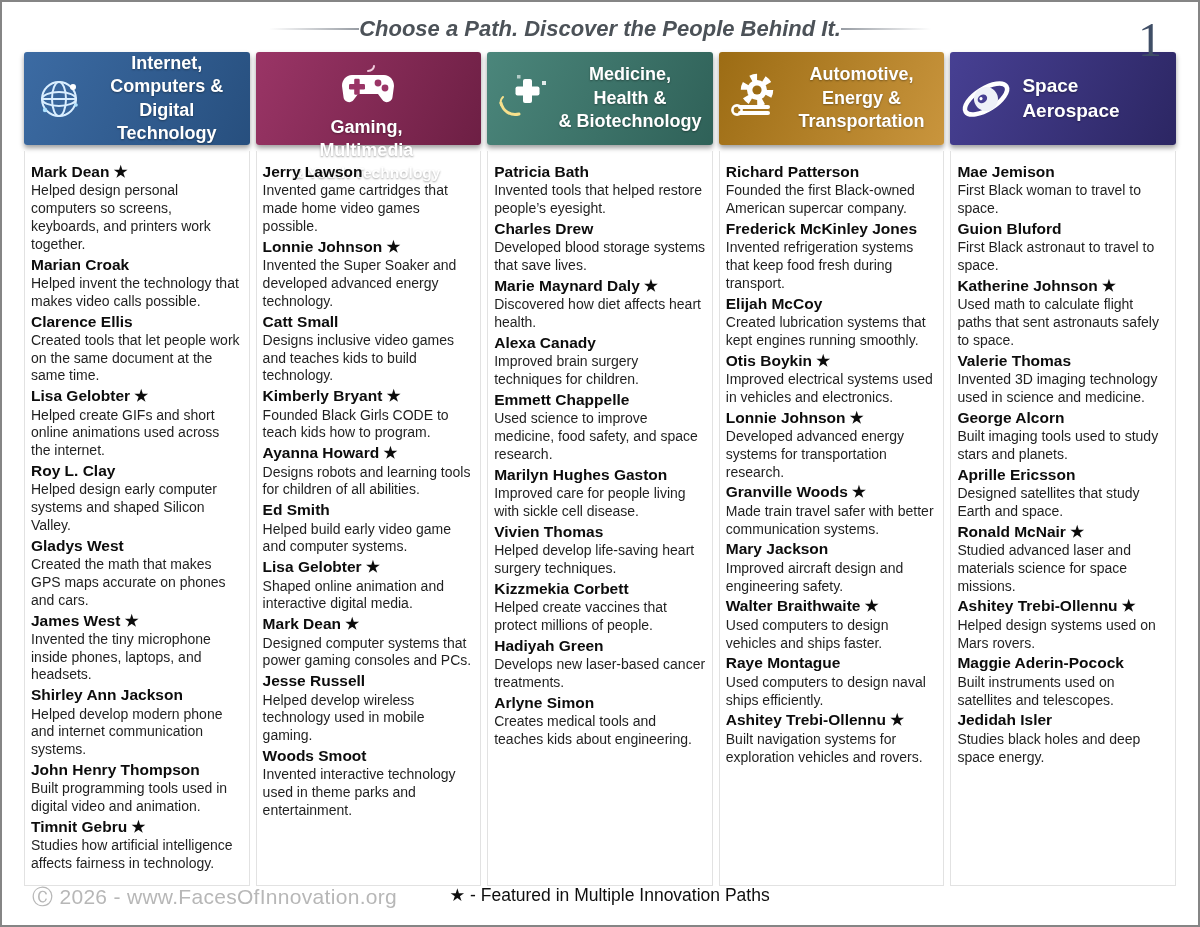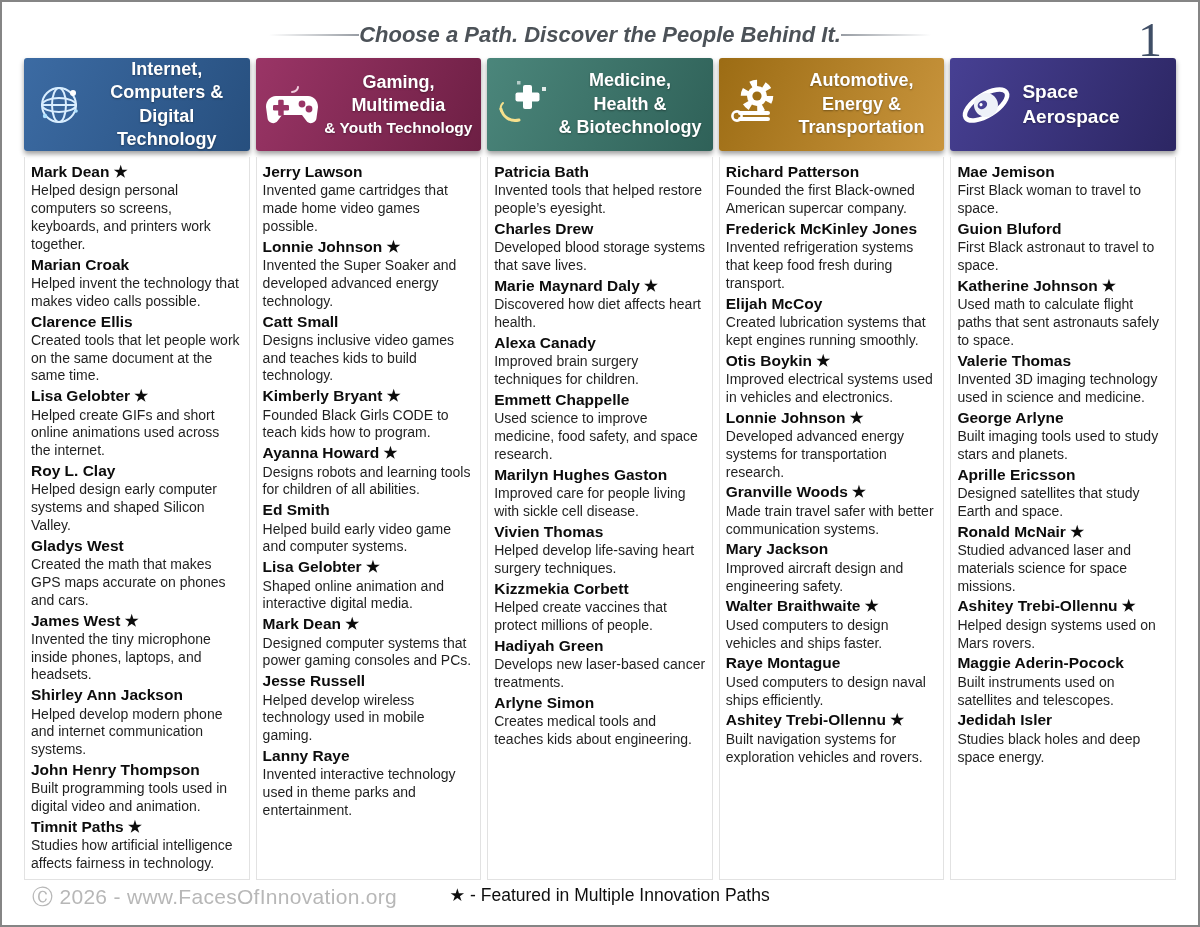--- a/index.html
+++ b/index.html
@@ -15,42 +15,42 @@
   .masthead{text-align:center;padding-top:10px;position:relative;}
   .title{
     display:inline-block;
     margin:0;
     font-family:"DejaVu Sans",sans-serif;
     font-size:55px;font-weight:800;letter-spacing:-1px;line-height:1.05;
     background:linear-gradient(90deg,#b8392a 0%,#cb5d28 9%,#d98e2e 17%,#dcbc3e 27%,#c2bd48 35%,#8aa04c 45%,#55917c 55%,#3a7f93 65%,#2f6cab 75%,#31479c 86%,#5b3da1 95%,#6f3fae 100%);
     -webkit-background-clip:text;background-clip:text;
     -webkit-text-fill-color:transparent;color:#3b6ca8;
   }
-  .subtitle-row{display:flex;align-items:center;justify-content:center;margin-top:10px;}
+  .subtitle-row{display:flex;align-items:center;justify-content:center;margin-top:4px;}
   .rule{width:90px;height:2px;background:linear-gradient(90deg,rgba(150,155,160,0),#979ca3);}
   .rule.right{background:linear-gradient(90deg,#979ca3,rgba(150,155,160,0));}
   .subtitle-text{font-size:22px;font-style:italic;font-weight:600;color:#4c5258;}
   .page-number{
     position:absolute;top:14px;right:36px;
     font-family:"Liberation Serif",serif;font-size:48px;color:#3f4e66;line-height:1;
   }
   .columns-row{display:flex;gap:6px;margin:10px 22px 0;align-items:stretch;}
   .column{flex:1;display:flex;flex-direction:column;min-width:0;}
   .col-header{
     height:93px;border-radius:3px;display:flex;align-items:center;
     color:#fff;box-shadow:0 3px 5px rgba(0,0,0,.38);padding:0 4px;
   }
   .col-icon{width:64px;flex:0 0 64px;display:flex;align-items:center;justify-content:center;}
   .col-title{flex:1;text-align:center;font-weight:bold;font-size:18px;line-height:1.3;text-shadow:0 1px 2px rgba(0,0,0,.35);padding-right:4px;}
   .column[data-col-id="gaming-multimedia-youth"] .hline:nth-child(3){font-size:15.5px;}
   .column[data-col-id="space-aerospace"] .col-title{text-align:left;padding-left:4px;font-size:19px;}
   .col-body{
     flex:1;margin-top:6px;
     border:1px solid #e2e2e2;border-top:none;
-    padding:5px 6px;overflow:hidden;
+    padding:11px 6px;overflow:hidden;
   }
   .person-name{font-size:15.5px;font-weight:bold;color:#0c0c0c;line-height:1.32;}
   .person-desc{font-size:14px;color:#1f1f1f;line-height:1.27;margin-bottom:1px;}
   .footer{position:absolute;left:0;right:0;bottom:14px;height:30px;margin-top:25px;}
   .copyright{position:absolute;left:30px;top:2px;font-size:21px;color:#b7b7b7;letter-spacing:.3px;}
   .legend{position:absolute;left:50%;transform:translateX(-47%);top:4px;font-size:17.5px;color:#0e0e0e;}
 </style>
 </head>
 <body>
 
@@ -97,26 +97,26 @@
         <div class="person-name">Roy L. Clay</div>
         <div class="person-desc">Helped design early computer systems and shaped Silicon Valley.</div>
         <div class="person-name">Gladys West</div>
         <div class="person-desc">Created the math that makes GPS maps accurate on phones and cars.</div>
         <div class="person-name">James West ★</div>
         <div class="person-desc">Invented the tiny microphone inside phones, laptops, and headsets.</div>
         <div class="person-name">Shirley Ann Jackson</div>
         <div class="person-desc">Helped develop modern phone and internet communication systems.</div>
         <div class="person-name">John Henry Thompson</div>
         <div class="person-desc">Built programming tools used in digital video and animation.</div>
-        <div class="person-name">Timnit Paths ★</div>
+        <div class="person-name">Timnit Gebru ★</div>
         <div class="person-desc">Studies how artificial intelligence affects fairness in technology.</div>
       </div>
     </div>
     <div class="column" data-col-id="gaming-multimedia-youth">
-      <div class="col-header" style="background: linear-gradient(115deg, rgb(154, 53, 102), rgb(109, 31, 68));">
+      <div class="col-header" style="background: linear-gradient(115deg, rgb(154, 53, 102), rgb(109, 31, 68)); flex-direction: column;">
         <span class="col-icon">
           <svg width="62" height="50" viewBox="0 0 62 50">
             <path d="M31 12c4 0 6-3 6-5" fill="none" stroke="#f0cddd" stroke-width="2" stroke-linecap="round"></path>
             <path d="M15 16h32c6 0 10 5 10 11l-1.5 11c-.5 5-7 7-10 3l-4.5-6h-20l-4.5 6c-3 4-9.5 2-10-3L5 27c0-6 4-11 10-11z" fill="#fff"></path>
             <rect x="12" y="25" width="16" height="5.5" rx="1.2" fill="#9a3566"></rect>
             <rect x="17.2" y="19.8" width="5.5" height="16" rx="1.2" fill="#9a3566"></rect>
             <circle cx="41" cy="24" r="3.4" fill="#9a3566"></circle>
             <circle cx="48" cy="29" r="3.4" fill="#9a3566"></circle>
           </svg>
         </span>
@@ -138,21 +138,21 @@
         <div class="person-name">Ayanna Howard ★</div>
         <div class="person-desc">Designs robots and learning tools for children of all abilities.</div>
         <div class="person-name">Ed Smith</div>
         <div class="person-desc">Helped build early video game and computer systems.</div>
         <div class="person-name">Lisa Gelobter ★</div>
         <div class="person-desc">Shaped online animation and interactive digital media.</div>
         <div class="person-name">Mark Dean ★</div>
         <div class="person-desc">Designed computer systems that power gaming consoles and PCs.</div>
         <div class="person-name">Jesse Russell</div>
         <div class="person-desc">Helped develop wireless technology used in mobile gaming.</div>
-        <div class="person-name">Lanny Raye</div>
+        <div class="person-name">Woods Smoot</div>
         <div class="person-desc">Invented interactive technology used in theme parks and entertainment.</div>
       </div>
     </div>
     <div class="column" data-col-id="medicine-health-biotech">
       <div class="col-header" style="background: linear-gradient(115deg, rgb(75, 134, 123), rgb(47, 97, 88));">
         <span class="col-icon">
           <svg width="56" height="52" viewBox="0 0 56 52">
             <g fill="#fff">
               <rect x="28" y="6" width="9" height="24" rx="2"></rect>
               <rect x="20.5" y="13.5" width="24" height="9" rx="2"></rect>
@@ -251,21 +251,21 @@
       </div>
       <div class="col-body">
         <div class="person-name">Mae Jemison</div>
         <div class="person-desc">First Black woman to travel to space.</div>
         <div class="person-name">Guion Bluford</div>
         <div class="person-desc">First Black astronaut to travel to space.</div>
         <div class="person-name">Katherine Johnson ★</div>
         <div class="person-desc">Used math to calculate flight paths that sent astronauts safely to space.</div>
         <div class="person-name">Valerie Thomas</div>
         <div class="person-desc">Invented 3D imaging technology used in science and medicine.</div>
-        <div class="person-name">George Arlyne</div>
+        <div class="person-name">George Alcorn</div>
         <div class="person-desc">Built imaging tools used to study stars and planets.</div>
         <div class="person-name">Aprille Ericsson</div>
         <div class="person-desc">Designed satellites that study Earth and space.</div>
         <div class="person-name">Ronald McNair ★</div>
         <div class="person-desc">Studied advanced laser and materials science for space missions.</div>
         <div class="person-name">Ashitey Trebi-Ollennu ★</div>
         <div class="person-desc">Helped design systems used on Mars rovers.</div>
         <div class="person-name">Maggie Aderin-Pocock</div>
         <div class="person-desc">Built instruments used on satellites and telescopes.</div>
         <div class="person-name">Jedidah Isler</div>

